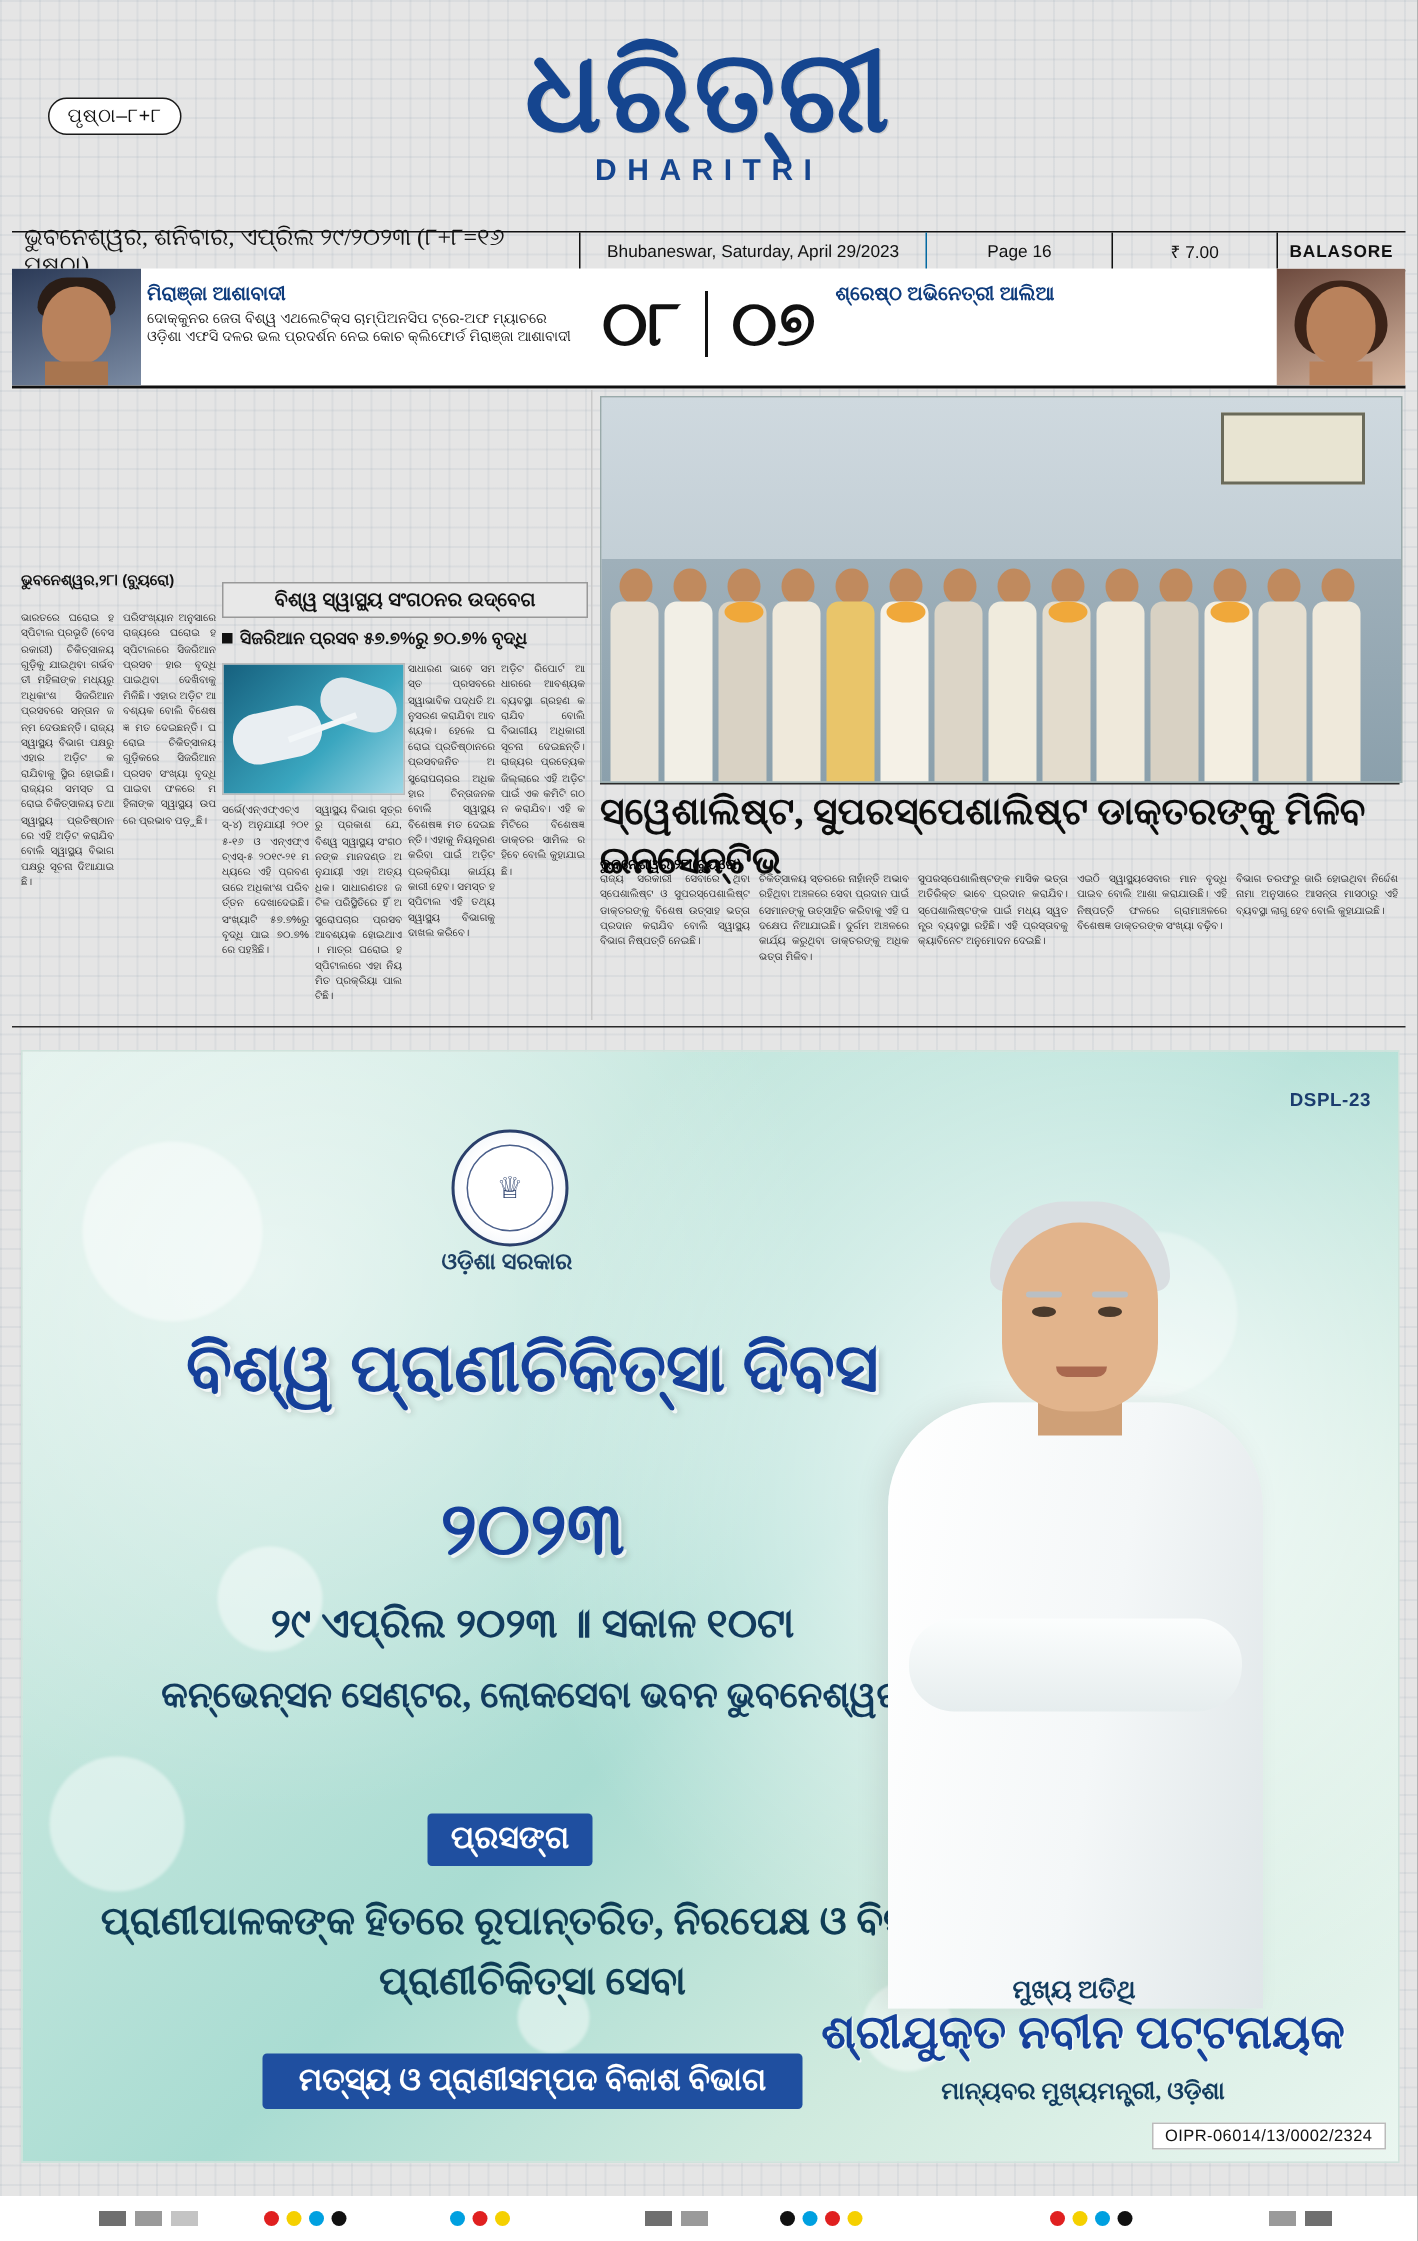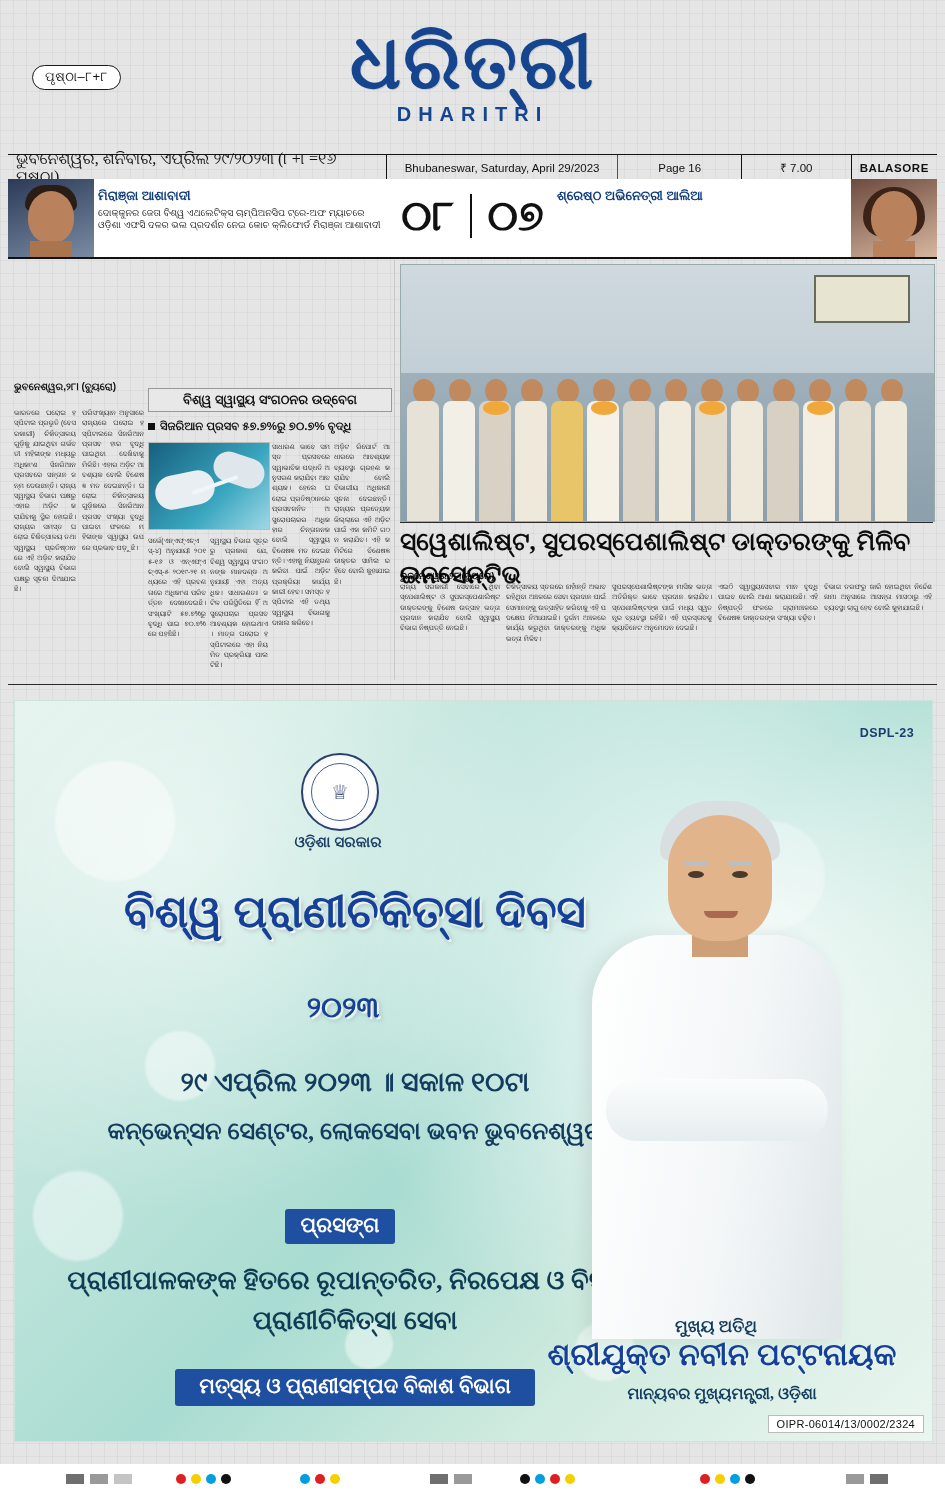--- a/index.html
+++ b/index.html
@@ -407,26 +407,26 @@
     text-align: center;
     font-family: "Liberation Serif", serif;
     font-size: 45px;
     font-weight: bold;
     line-height: 1.5;
     color: #15409a;
     text-shadow: 2px 2px 0 rgba(255,255,255,.75), 3px 3px 5px rgba(0,0,0,.18);
   }
   .ad-year {
     position: absolute;
-    left: 28px;
+    left: 40px;
     top: 290px;
     width: 600px;
     text-align: center;
     font-family: "Liberation Serif", serif;
-    font-size: 29px;
+    font-size: 49px;
     font-weight: bold;
     color: #15409a;
     text-shadow: 2px 2px 0 rgba(255,255,255,.75), 3px 3px 5px rgba(0,0,0,.18);
   }
   .ad-when {
     position: absolute;
     left: 40px;
     top: 366px;
     width: 600px;
     text-align: center;

